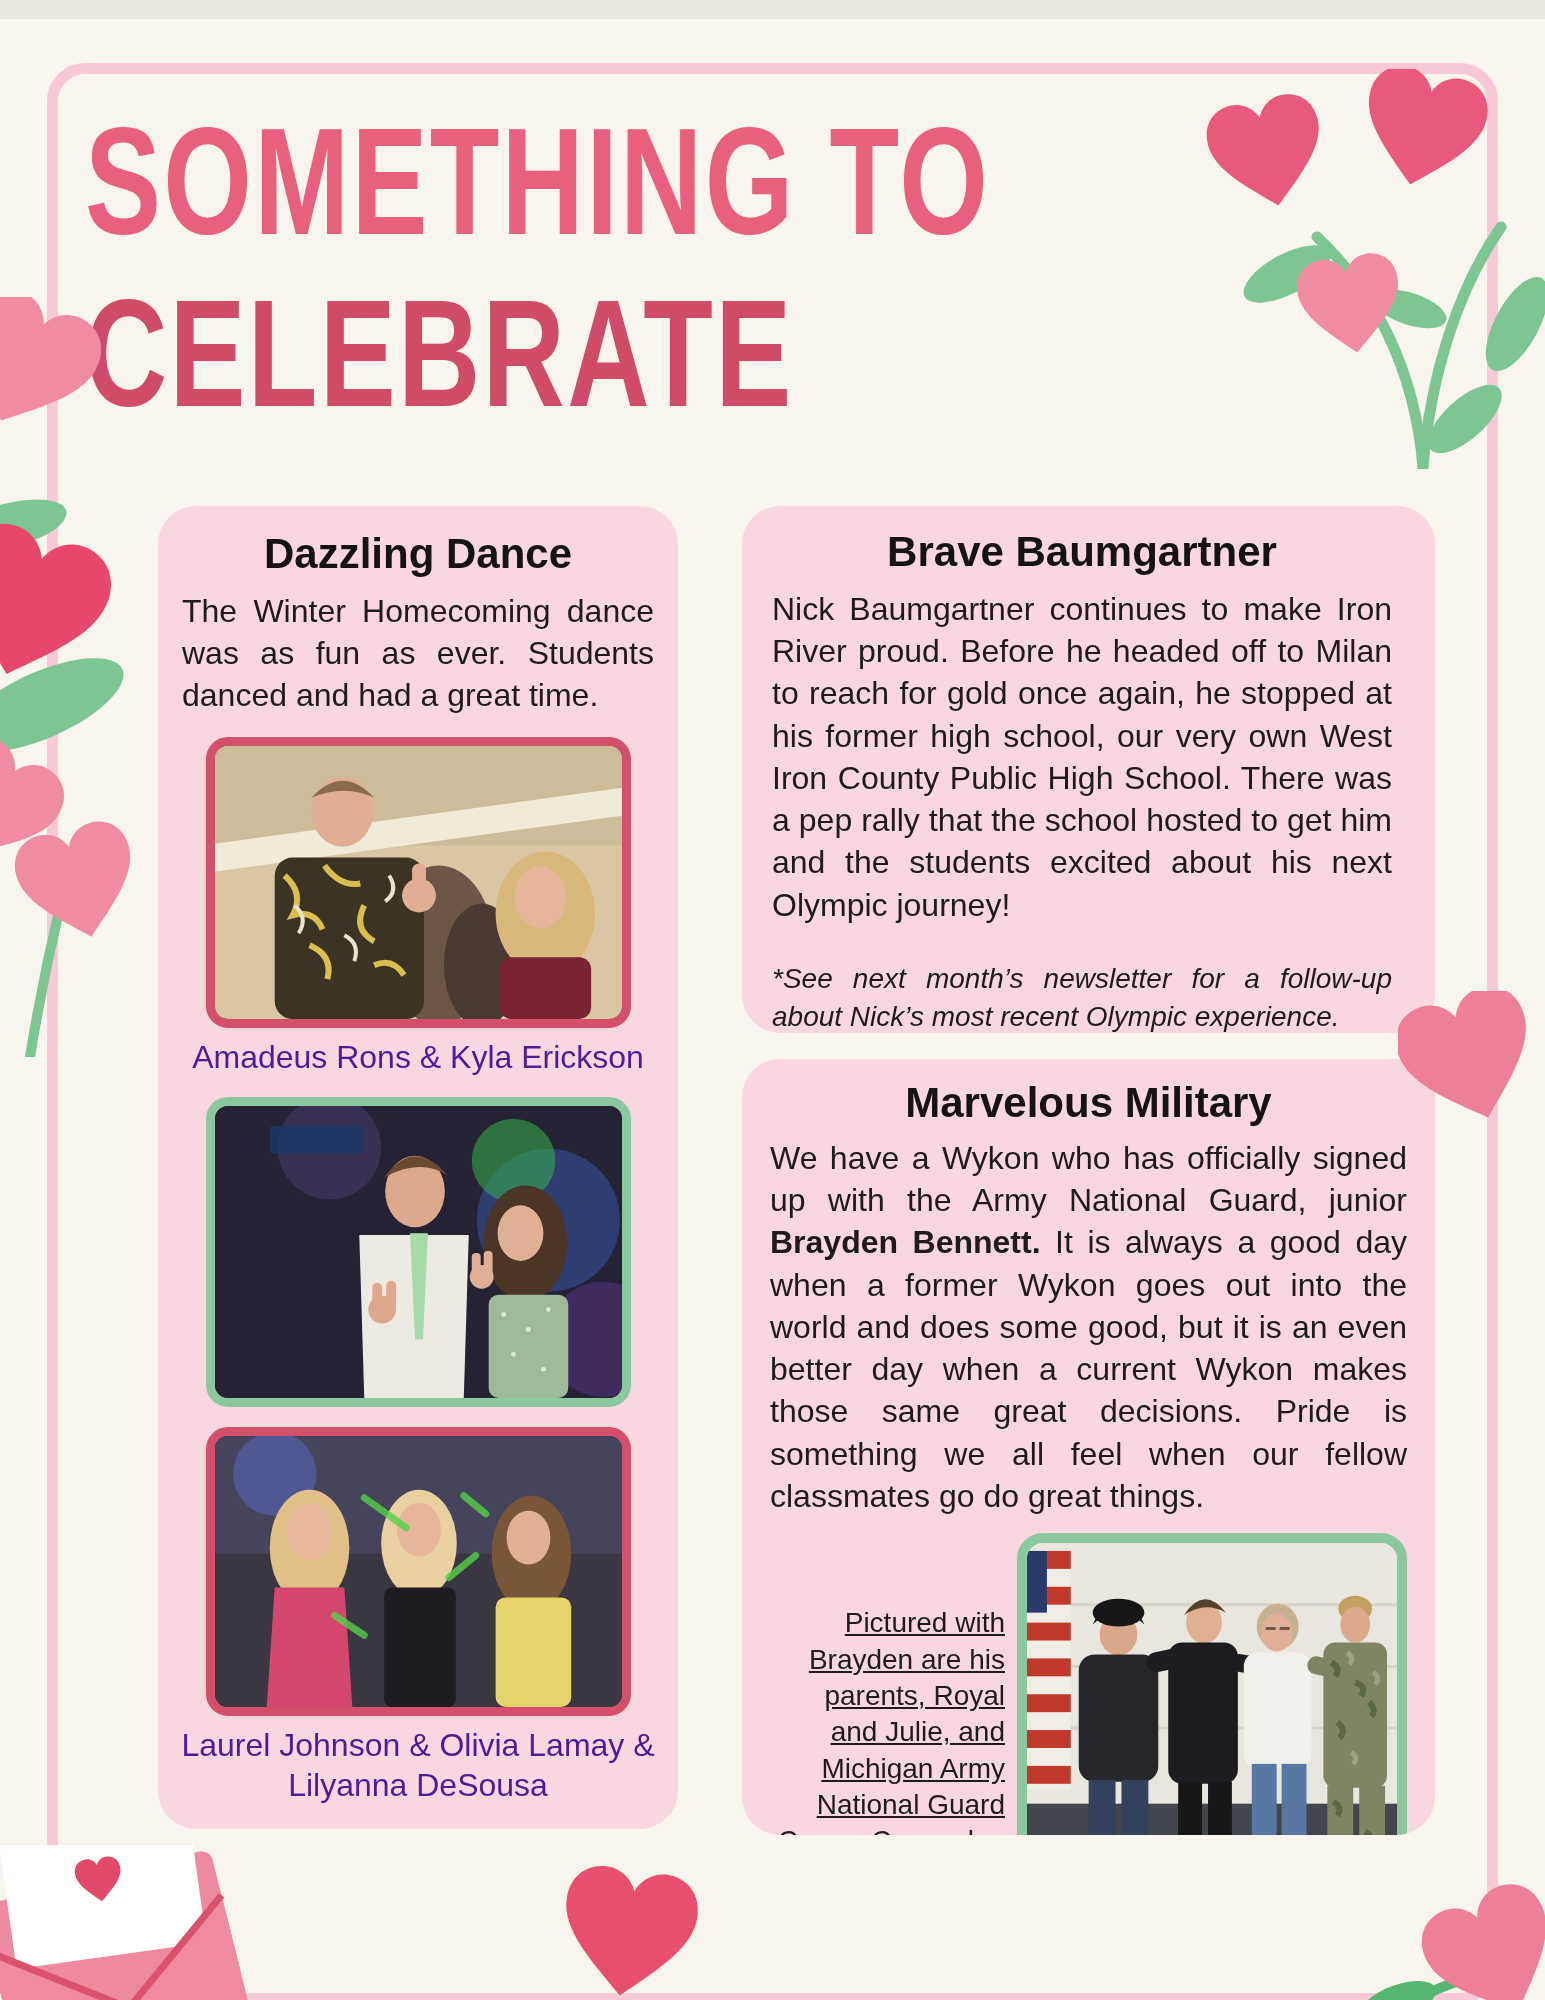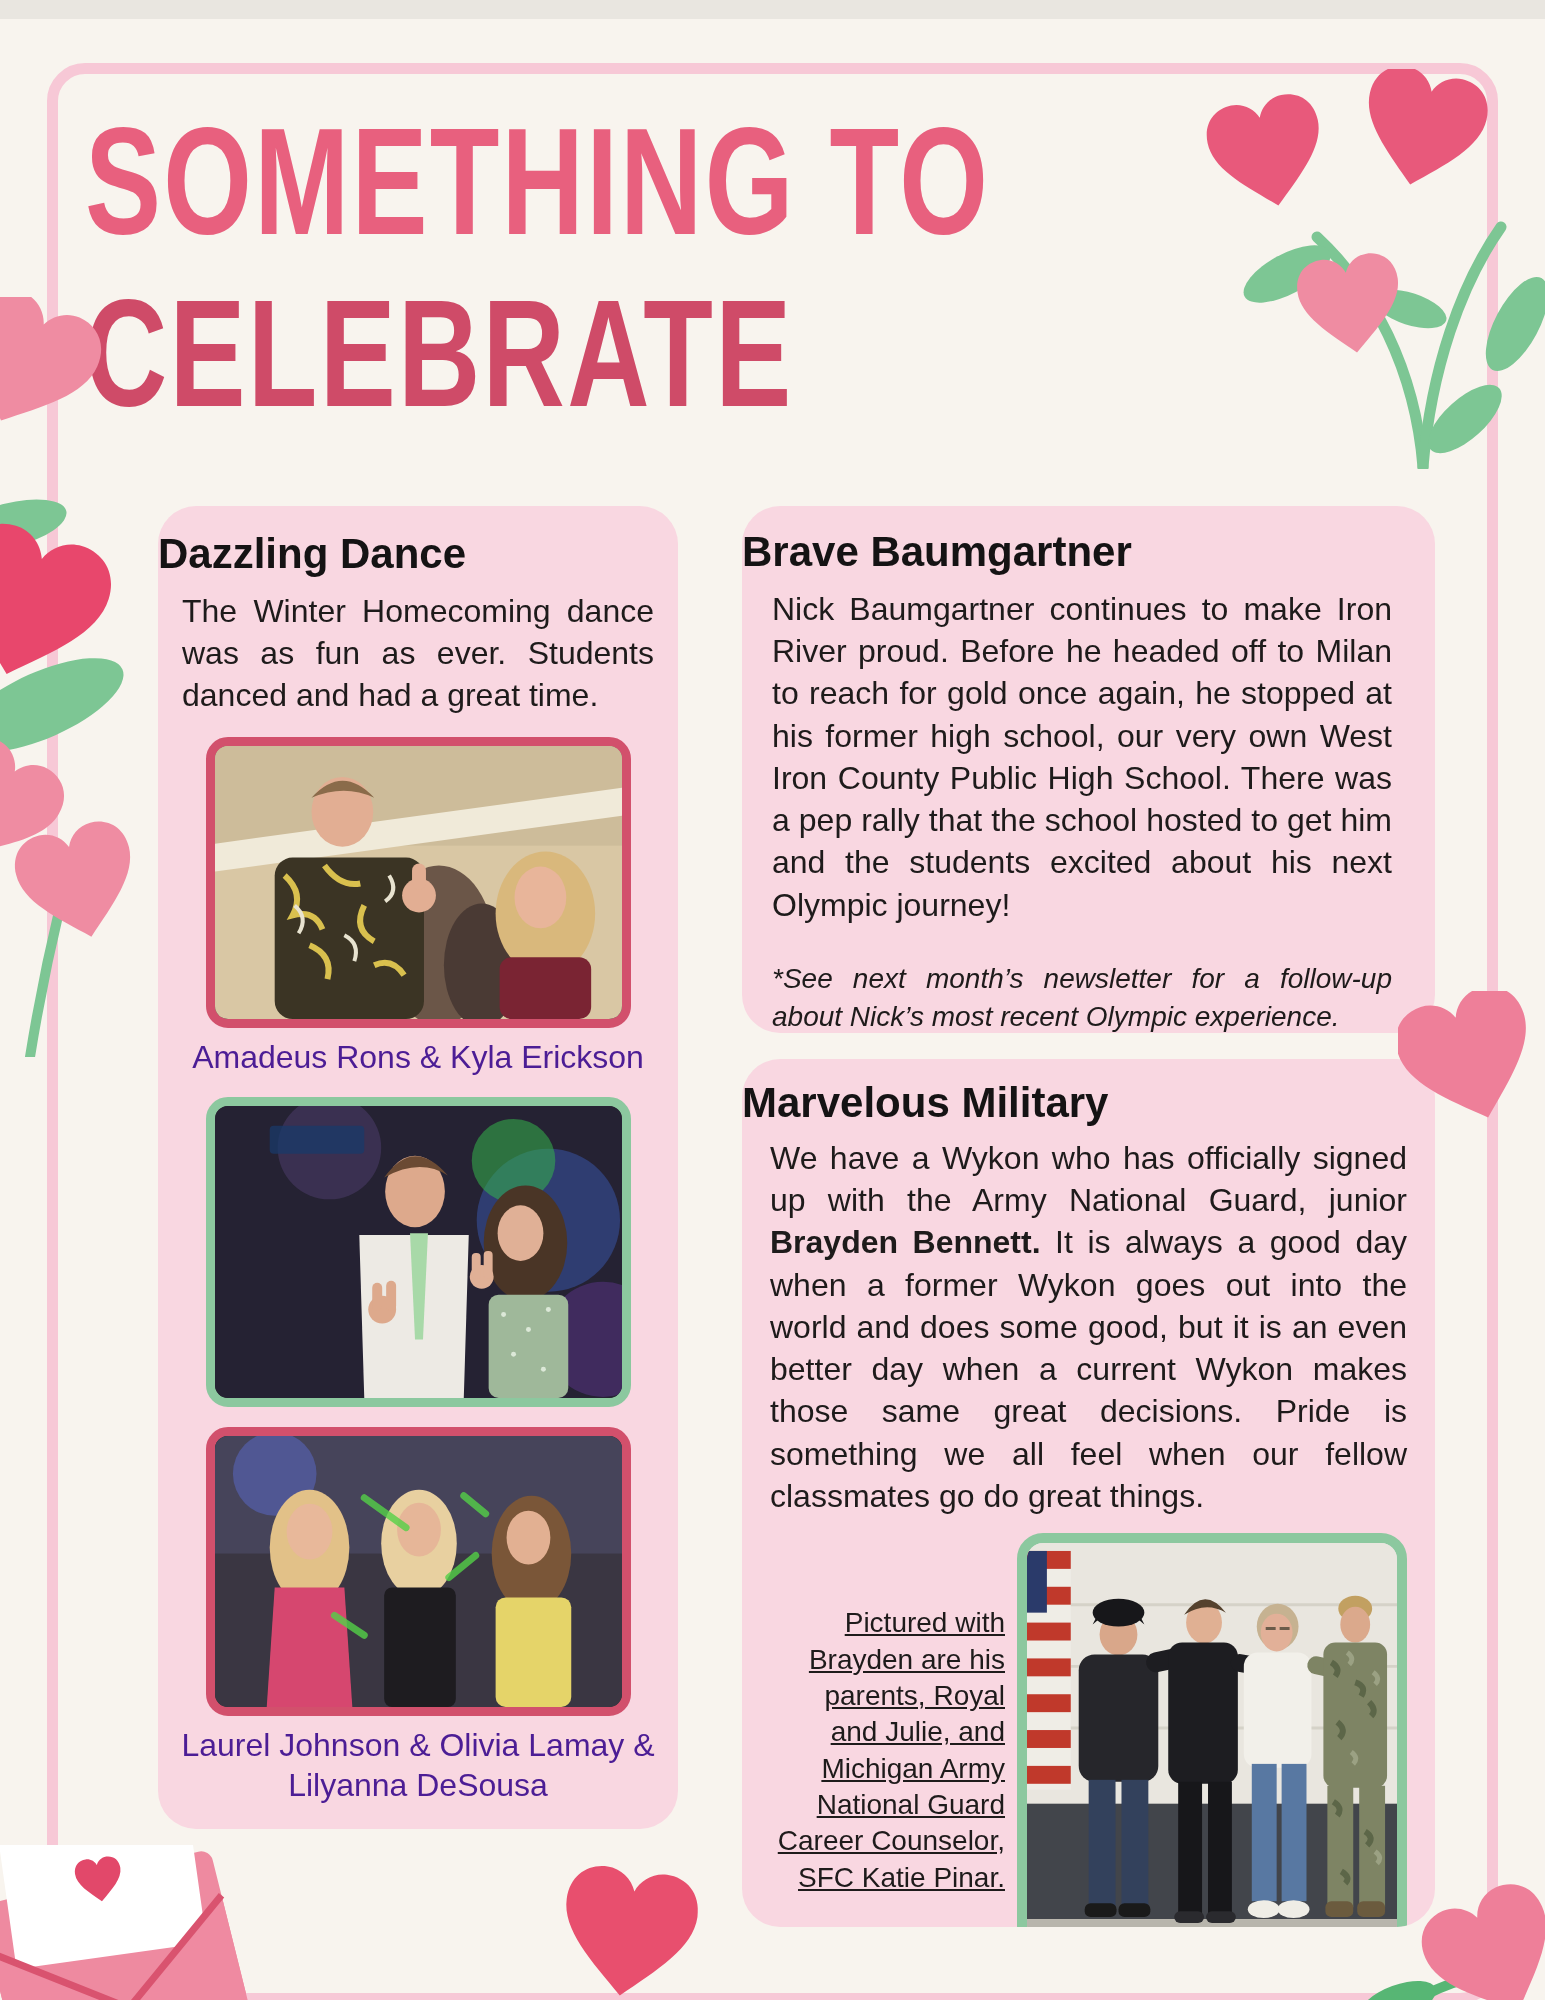--- a/index.html
+++ b/index.html
@@ -18,21 +18,21 @@
     transform:scaleX(0.75);transform-origin:left top;letter-spacing:3px;z-index:2;
     white-space:nowrap;
   }
   .title-1{top:86px;font-size:152px;color:#E8607E;}
   .title-2{top:258px;font-size:152px;color:#CF4B68;}
 
   .card{
     position:absolute;background:#F9D7E1;border-radius:38px;z-index:2;
     box-sizing:border-box;overflow:hidden;
   }
-  .card h2{margin:0;font-size:42px;font-weight:bold;color:#151314;}
+  .card h2{margin:0;text-align:center;font-size:42px;font-weight:bold;color:#151314;}
   .card p{margin:0;font-size:32px;line-height:1.32;text-align:justify;color:#1E1B1B;}
 
   .card-dance{left:158px;top:487px;width:520px;height:1323px;padding:24px 0 0 0;}
   .card-dance p.body{margin:12px 24px 0 24px;}
   .photo{display:block;width:425px;margin:20px auto 0 auto;border-radius:22px;
          box-sizing:border-box;overflow:hidden;padding:0;background:#333;}
   .photo svg{display:block;width:100%;height:100%;}
   .border-pink{border:9px solid #D2506C;}
   .border-green{border:9px solid #8CC89F;}
   .ph1{height:291px;}
@@ -40,21 +40,21 @@
   .ph3{height:289px;}
   figure{margin:0;}
   figcaption,.cap{
     margin:9px 10px 0 10px;text-align:center;font-size:32px;line-height:1.25;color:#4c1d95;
   }
 
   .card-brave{left:742px;top:487px;width:693px;height:527px;padding:22px 13px 0 0;}
   .card-brave p.body{margin:12px 30px 0 30px;}
   .card-brave p.note{margin:34px 30px 0 30px;font-style:italic;font-size:28px;line-height:1.35;}
 
-  .card-military{left:742px;top:1040px;width:693px;height:868px;padding:20px 0 10px 0;}
+  .card-military{left:742px;top:1040px;width:693px;height:776px;padding:20px 0 10px 0;}
   .card-military p.body{margin:10px 28px 0 28px;}
   .photo-row{display:flex;margin:16px 28px 0 28px;gap:12px;align-items:flex-start;text-decoration:underline;}
   .mil-caption{flex:1;margin-top:72px;font-size:28px;line-height:1.3;text-align:right;color:#1E1B1B;}
   .photo-military{
     width:390px;height:418px;flex:none;border:10px solid #8CC89F;border-radius:26px;
     box-sizing:border-box;overflow:hidden;background:#ddd;
   }
   .photo-military svg{display:block;width:100%;height:100%;}
 
   .deco{position:absolute;z-index:3;pointer-events:none;}

